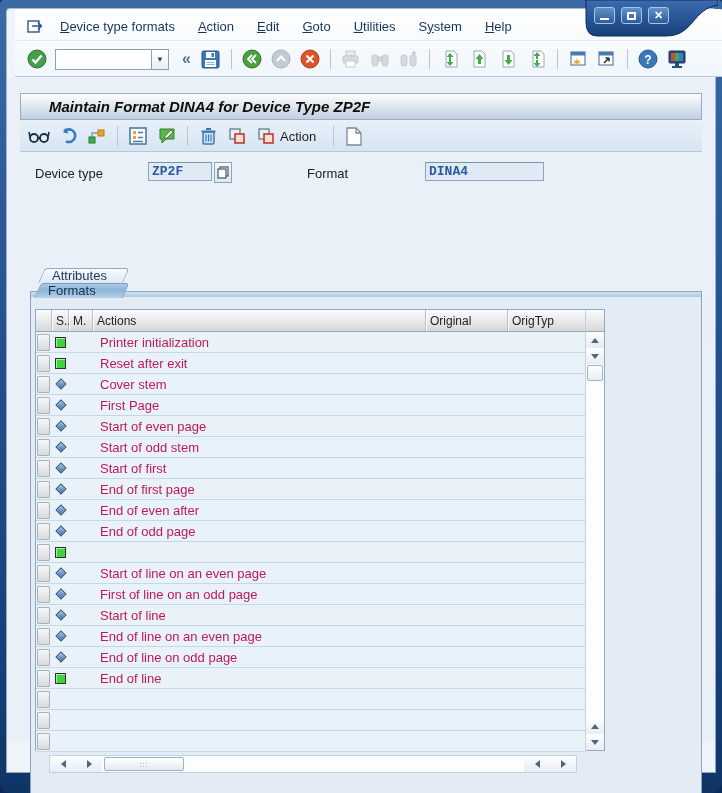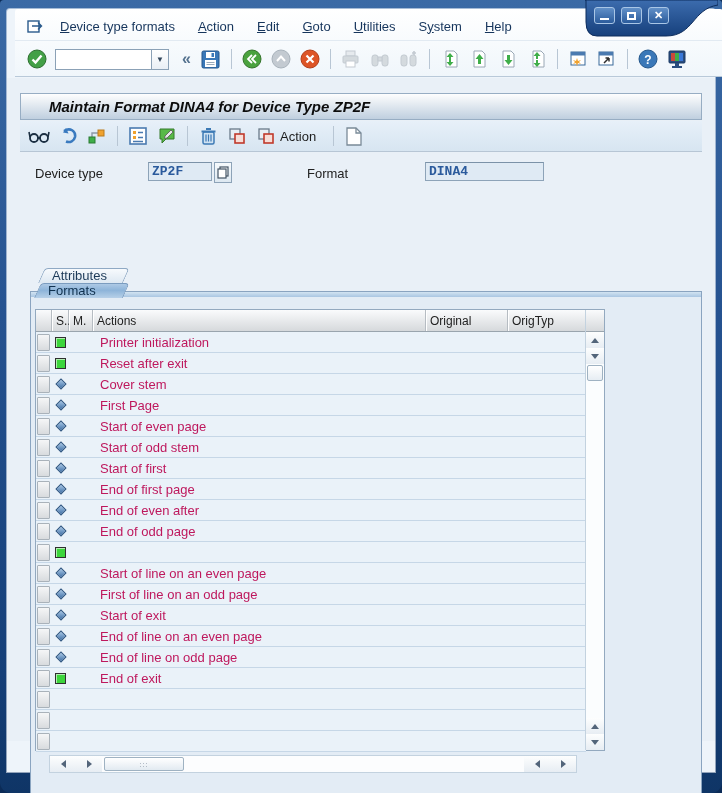--- a/index.html
+++ b/index.html
@@ -540,21 +540,21 @@
                   <div class="cell cotyp"></div>
                 </div>
                 <div class="trow">
                   <div class="cell csel">
                     <div class="selbtn"></div>
                   </div>
                   <div class="cell cst">
                     <span class="icon-diamond"></span>
                   </div>
                   <div class="cell cmk"></div>
-                  <div class="cell cact">Start of exit</div>
+                  <div class="cell cact">Start of line</div>
                   <div class="cell corig"></div>
                   <div class="cell cotyp"></div>
                 </div>
                 <div class="trow">
                   <div class="cell csel">
                     <div class="selbtn"></div>
                   </div>
                   <div class="cell cst">
                     <span class="icon-diamond"></span>
                   </div>
@@ -576,21 +576,21 @@
                   <div class="cell cotyp"></div>
                 </div>
                 <div class="trow">
                   <div class="cell csel">
                     <div class="selbtn"></div>
                   </div>
                   <div class="cell cst">
                     <span class="icon-square"></span>
                   </div>
                   <div class="cell cmk"></div>
-                  <div class="cell cact">End of exit</div>
+                  <div class="cell cact">End of line</div>
                   <div class="cell corig"></div>
                   <div class="cell cotyp"></div>
                 </div>
                 <div class="trow">
                   <div class="cell csel">
                     <div class="selbtn"></div>
                   </div>
                   <div class="cell cst"></div>
                   <div class="cell cmk"></div>
                   <div class="cell cact"></div>

